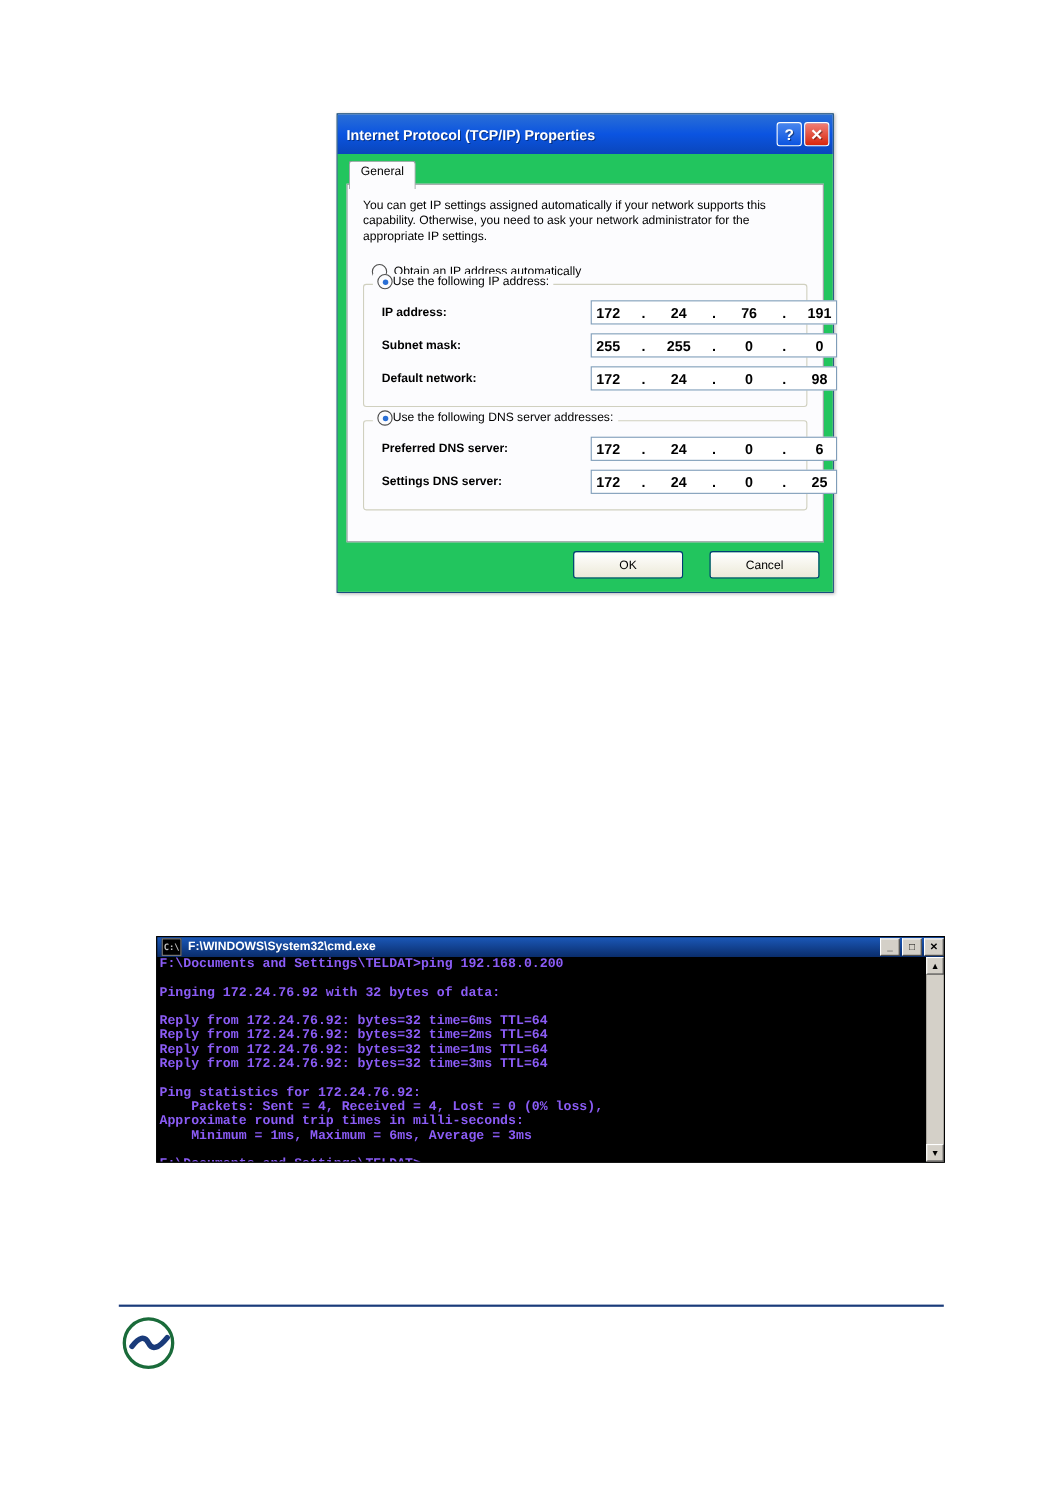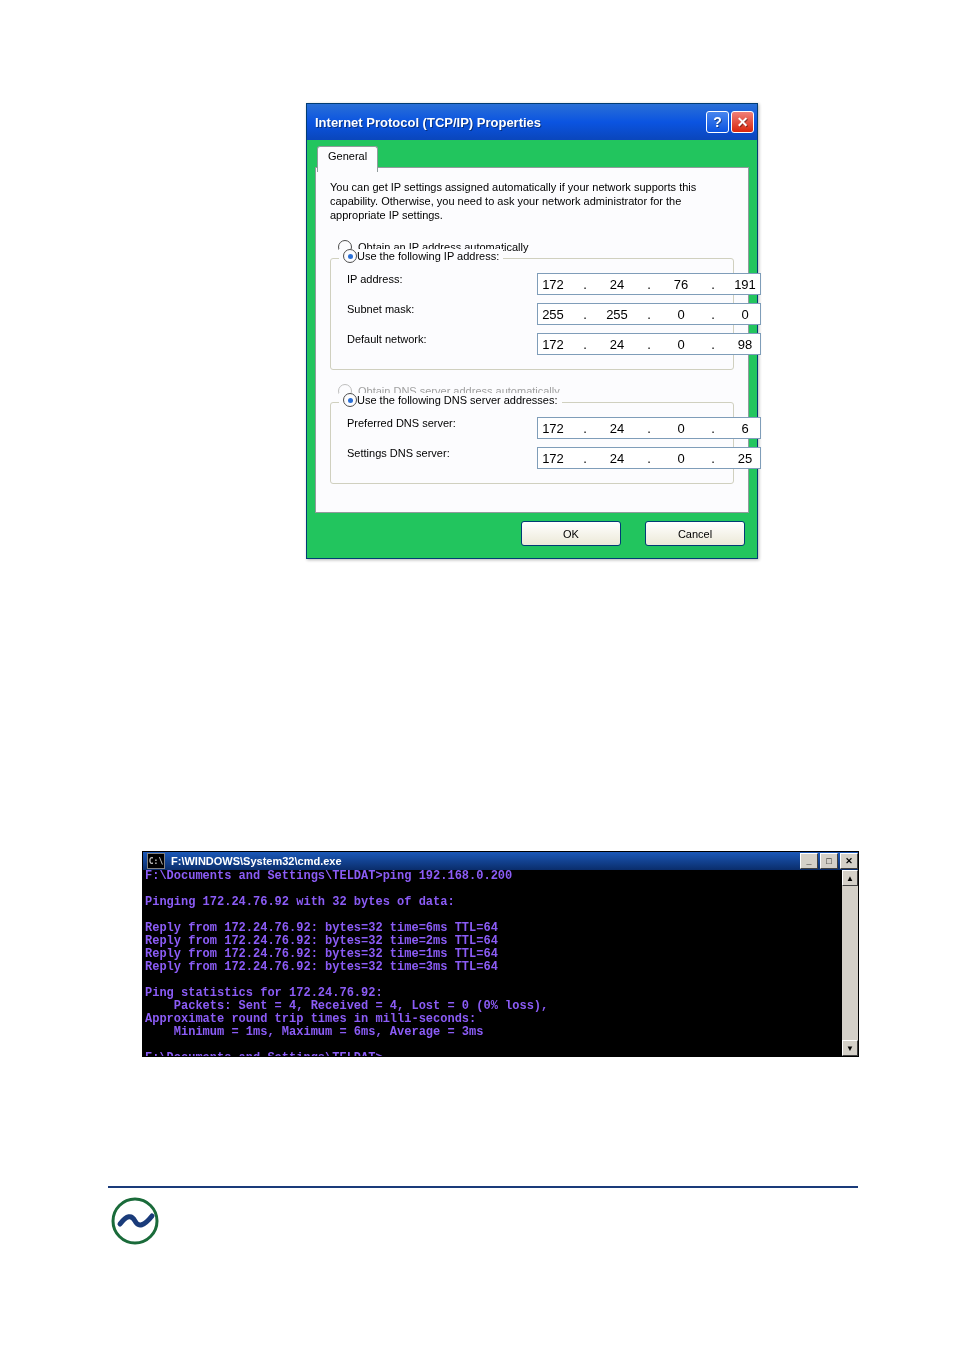--- a/index.html
+++ b/index.html
@@ -17,21 +17,21 @@
   .tab{position:absolute;top:0;left:2px;height:22px;border:1px solid #919b9c;border-bottom:none;border-radius:3px 3px 0 0;background:#fcfcfe;padding:3px 10px 0 10px;font-size:11px;}
   .tabpanel{border:1px solid #919b9c;background:#fcfcfe;padding:12px 14px 14px 14px;margin-top:-1px;}
   .desc{font-size:11px;line-height:14px;margin-bottom:18px;}
   
   .radio-row{display:flex;align-items:center;gap:6px;margin-left:8px;margin-bottom:6px;}
   .radio{width:12px;height:12px;border:1px solid #4d4d4d;border-radius:50%;display:inline-flex;align-items:center;justify-content:center;}
   .radio.checked::after{content:'';width:5px;height:5px;border-radius:50%;background:#2a6fd6;display:block;}
   .radio.disabled{border-color:#bfbfbf;}
   .fset{border:1px solid #d0d0bf;border-radius:3px;padding:14px 12px 14px 12px;margin:-2px 0 14px 0;position:relative;}
   .fset-legend{position:absolute;top:-10px;left:8px;background:#fcfcfe;padding:0 4px;display:flex;align-items:center;gap:0;}
-  .frow{display:flex;align-items:flex-start;margin-bottom:8px;}
+  .frow{display:flex;align-items:center;margin-bottom:8px;font-weight:bold;}
   .flabel{flex:0 0 190px;padding-left:4px;}
   .ipbox{flex:0 0 170px;height:20px;border:1px solid #7f9db9;background:#fff;display:flex;align-items:center;justify-content:center;font-family:Tahoma,Arial,sans-serif;font-size:13px;}
   .ipbox span{display:inline-block;width:30px;text-align:center;}
   .ipdot{padding:0 2px;}
   .disabled-text{color:#a0a0a0;}
   .adv-row{display:flex;justify-content:flex-end;margin-top:10px;}
   .winbtn{min-width:78px;height:23px;border:1px solid #003c74;border-radius:3px;background:linear-gradient(to bottom,#fff,#ece9d8);font-size:11px;padding:0 10px;display:inline-flex;align-items:center;justify-content:center;}
   .btn-row{display:flex;justify-content:flex-end;gap:24px;padding:8px 4px 4px 0;}
   
   .console{position:absolute;left:142px;top:851px;width:715px;border:1px solid #000;background:#000;}
@@ -109,24 +109,20 @@
                 <span class="ipdot">.</span>
               <span>24</span>
                 <span class="ipdot">.</span>
               <span>0</span>
                 <span class="ipdot">.</span>
               <span>98</span>
             </div>
           </div>
         </div>
 
-        <div class="radio-row">
-          <span class="radio disabled"></span>
-          <span class="disabled-text">Obtain DNS server address automatically</span>
-        </div>
 
         <div class="fset">
           <div class="fset-legend">
             <span class="radio checked"></span>
             <span>Use the following DNS server addresses:</span>
           </div>
           <div class="frow">
             <div class="flabel">Preferred DNS server:</div>
             <div class="ipbox">
               <span>172</span>

